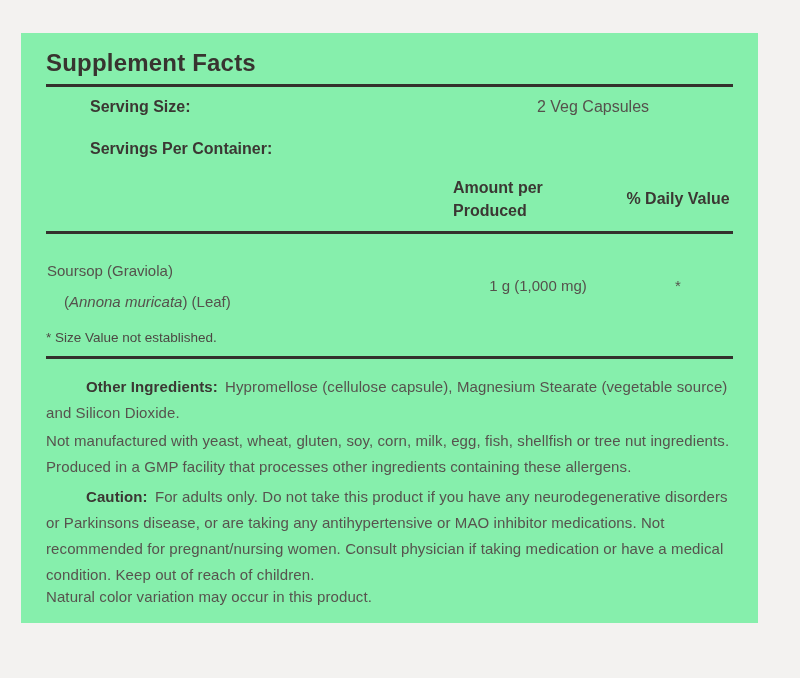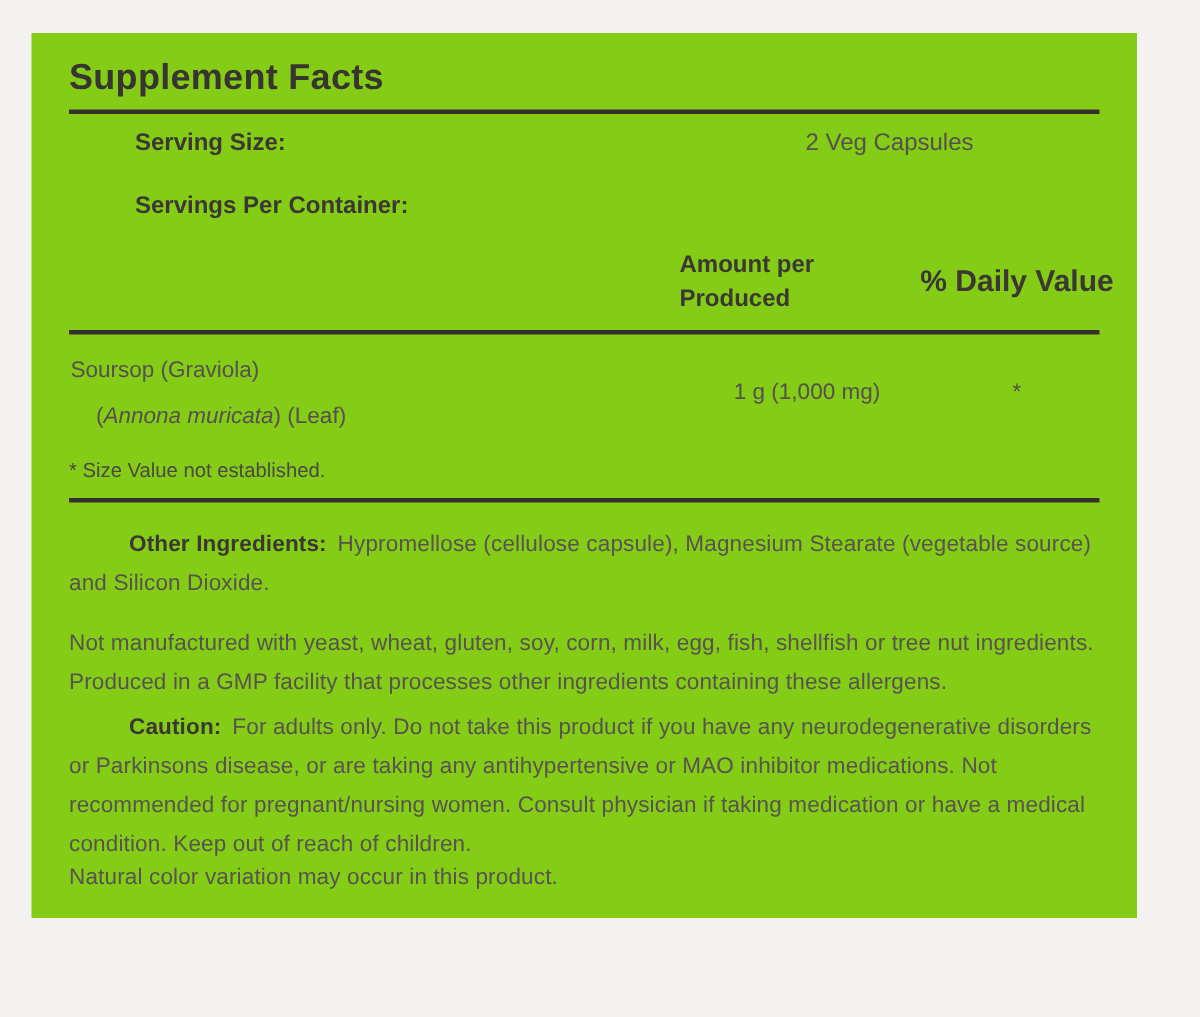--- a/index.html
+++ b/index.html
@@ -5,23 +5,23 @@
   * { margin: 0; padding: 0; box-sizing: border-box; }
   html, body {
     width: 800px; height: 678px;
     background: #f3f2f0;
     font-family: "Liberation Sans", "DejaVu Sans", sans-serif;
     overflow: hidden;
     position: relative;
   }
   .panel {
     position: absolute;
-    left: 21px; top: 22px;
+    left: 21px; top: 33px;
     width: 737px; height: 590px;
-    background: #84cc16;
+    background: #86efac;
     padding: 16px 25px 0 25px;
     color: #56524d;
   }
   .title {
     font-size: 24px;
     line-height: 27px;
     font-weight: bold;
     color: #383430;
     letter-spacing: 0.2px;
   }
@@ -57,25 +57,25 @@
     font-size: 16px;
     line-height: 23px;
   }
   .col-dv-head {
     grid-column: 3;
     display: flex;
     align-items: center;
     justify-content: center;
     font-weight: bold;
     color: #3b3733;
-    font-size: 20px;
+    font-size: 16px;
     white-space: nowrap;
   }
   .ingredient-row {
-    padding: 16px 0 12px 0;
+    padding: 29px 0 12px 0;
     font-size: 15px;
     color: #55514c;
   }
   .ing-name { padding-left: 1px; line-height: 15px; }
   .ing-name .line2 { margin-top: 16px; padding-left: 17px; }
   .ing-amount {
     text-align: center;
     margin-top: 15px;
     line-height: 15px;
   }
@@ -91,21 +91,21 @@
     color: #4c4843;
   }
   .para {
     font-size: 15px;
     line-height: 26px;
     color: #57534e;
     letter-spacing: 0.1px;
   }
   .p-label { font-weight: bold; color: #3b3733; padding-right: 3px; margin-left: 40px; }
   .p-other    { margin-top: 15px; }
-  .p-allergen { margin-top: 14px; }
+  .p-allergen { margin-top: 2px; }
   .p-caution  { margin-top: 4px; }
   .p-natural  { margin-top: -4px; }
   .p-store    { margin-top: 8px; }
 </style>
 </head>
 <body>
 
 <div class="panel">
 
   <div class="title">Supplement Facts</div>

